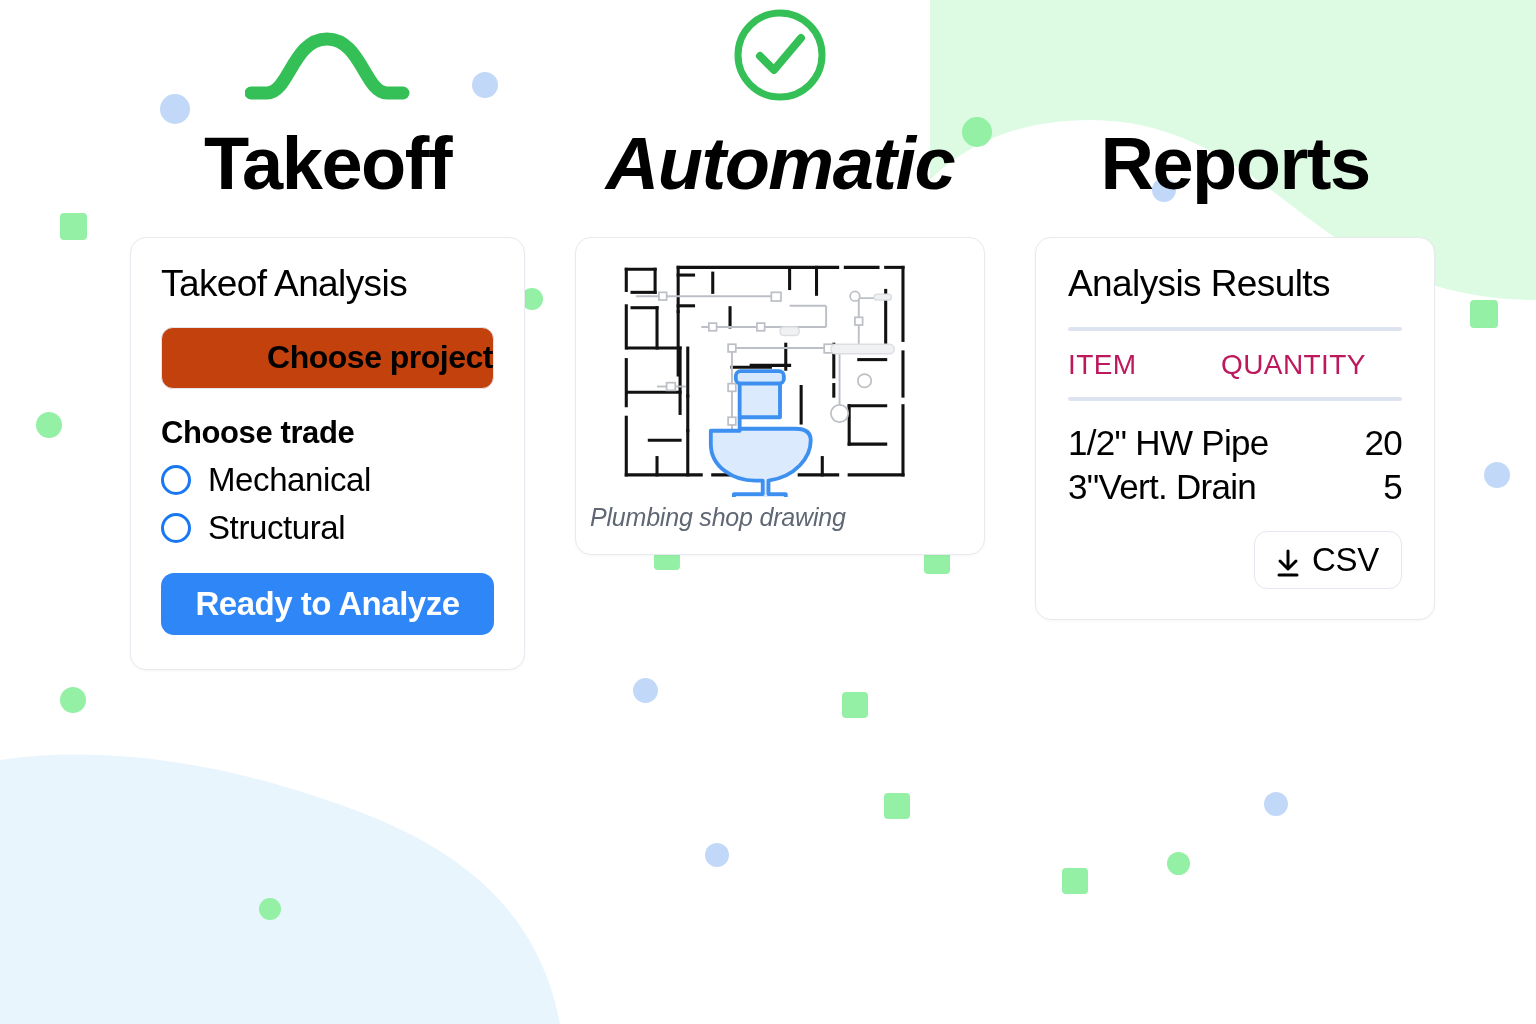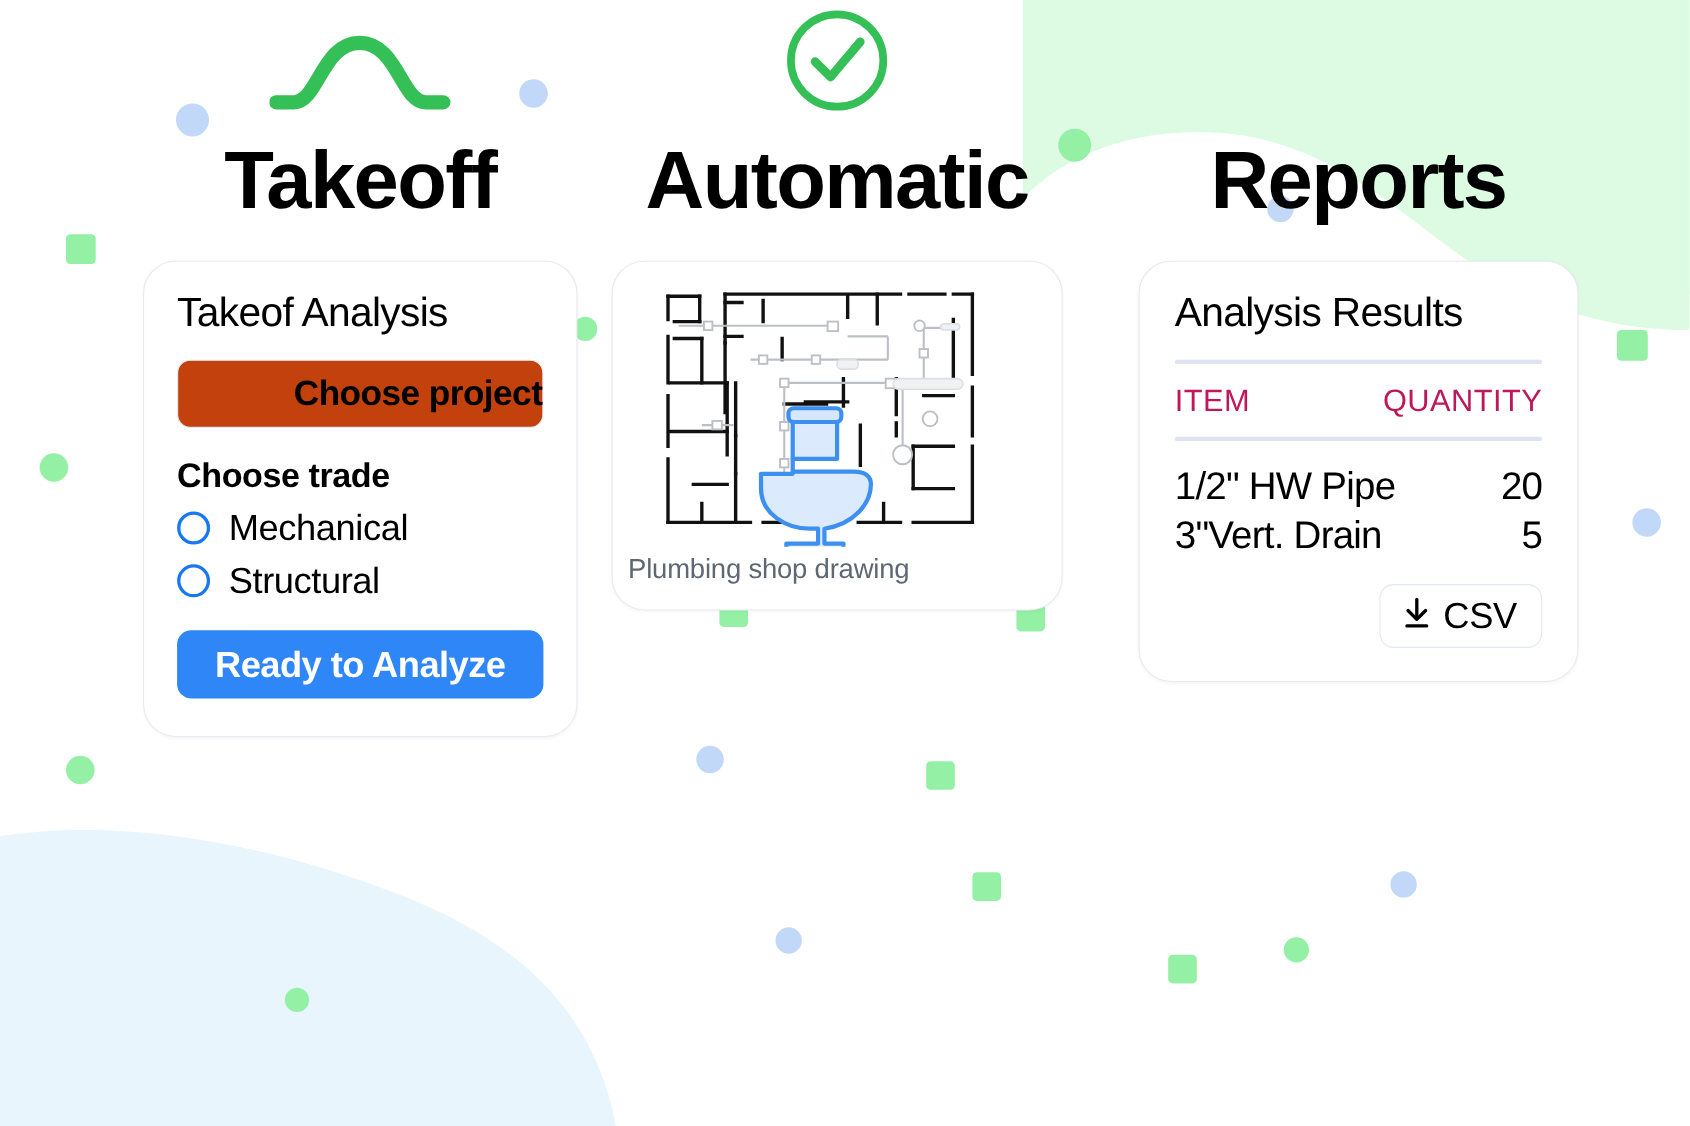--- a/index.html
+++ b/index.html
@@ -38,21 +38,21 @@
     width: 1536px;
     height: 772px;
   }
 
   .column {
     position: absolute;
     top: 0;
   }
 
   .col-takeoff  { left: 130px;  width: 395px; }
-  .col-auto     { left: 556px;  width: 410px; }
+  .col-auto     { left: 575px;  width: 410px; font-style: italic; }
   .col-reports  { left: 1035px; width: 400px; }
 
   
   .head-icon {
     height: 105px;
     display: flex;
     align-items: flex-end;
     justify-content: center;
   }
   .col-title {
@@ -63,21 +63,21 @@
     color: #000000;
     line-height: 1.0;
     margin-top: 22px;
     white-space: nowrap;
   }
 
   
   .card {
     background: #ffffff;
     border: 1.5px solid #e8eaf0;
-    border-radius: 30px;
+    border-radius: 16px;
     box-shadow: 0 1px 3px rgba(16,24,40,0.04);
   }
 
   
   .takeoff-card {
     margin-top: 36px;
     padding: 26px 30px 34px 30px;
   }
   .card-heading {
     font-size: 37px;
@@ -179,37 +179,37 @@
 
   .results-table { width: 100%; border-collapse: collapse; }
   .results-table th {
     text-align: left;
     font-size: 28px;
     font-weight: 400;
     color: #be185d;
     letter-spacing: 0.4px;
     padding: 0 0 6px 0;
   }
-  .results-table th.qty { text-align: right; padding-left: 18px; }
+  .results-table th.qty { text-align: center; padding-left: 18px; }
   .results-table td {
     font-size: 35px;
     font-weight: 400;
     color: #000;
     letter-spacing: -0.7px;
     padding: 2px 0;
     white-space: nowrap;
   }
   .results-table td.qty {
     text-align: right;
     font-weight: 400;
   }
   .csv-wrap { display: flex; justify-content: flex-end; margin-top: 22px; }
   .csv-button {
     display: flex;
-    align-items: flex-start;
+    align-items: flex-end;
     gap: 9px;
     border: 1.5px solid #e3e7f1;
     border-radius: 13px;
     background: #fff;
     padding: 9px 22px 9px 18px;
     cursor: pointer;
     font-family: "Liberation Sans", sans-serif;
   }
   .csv-button .csv-text {
     font-size: 33px;

